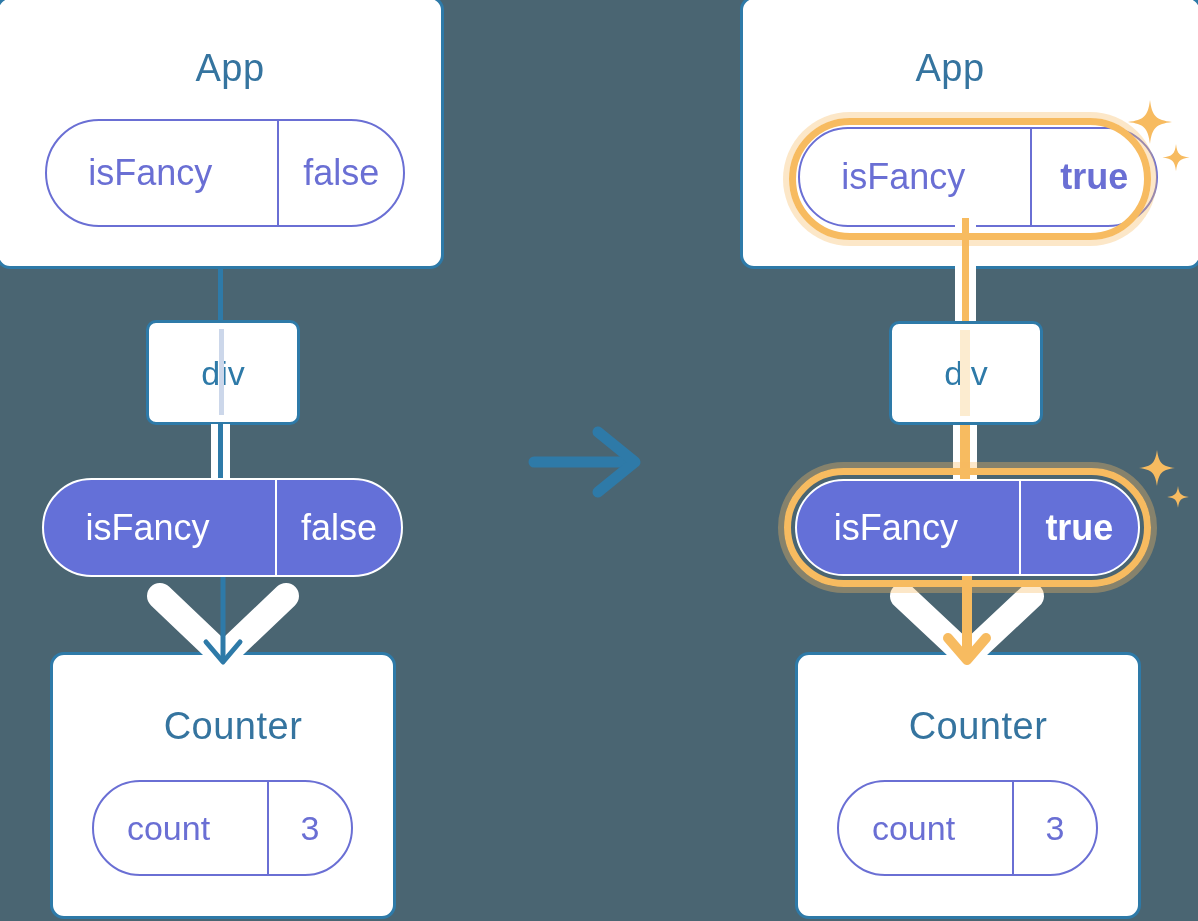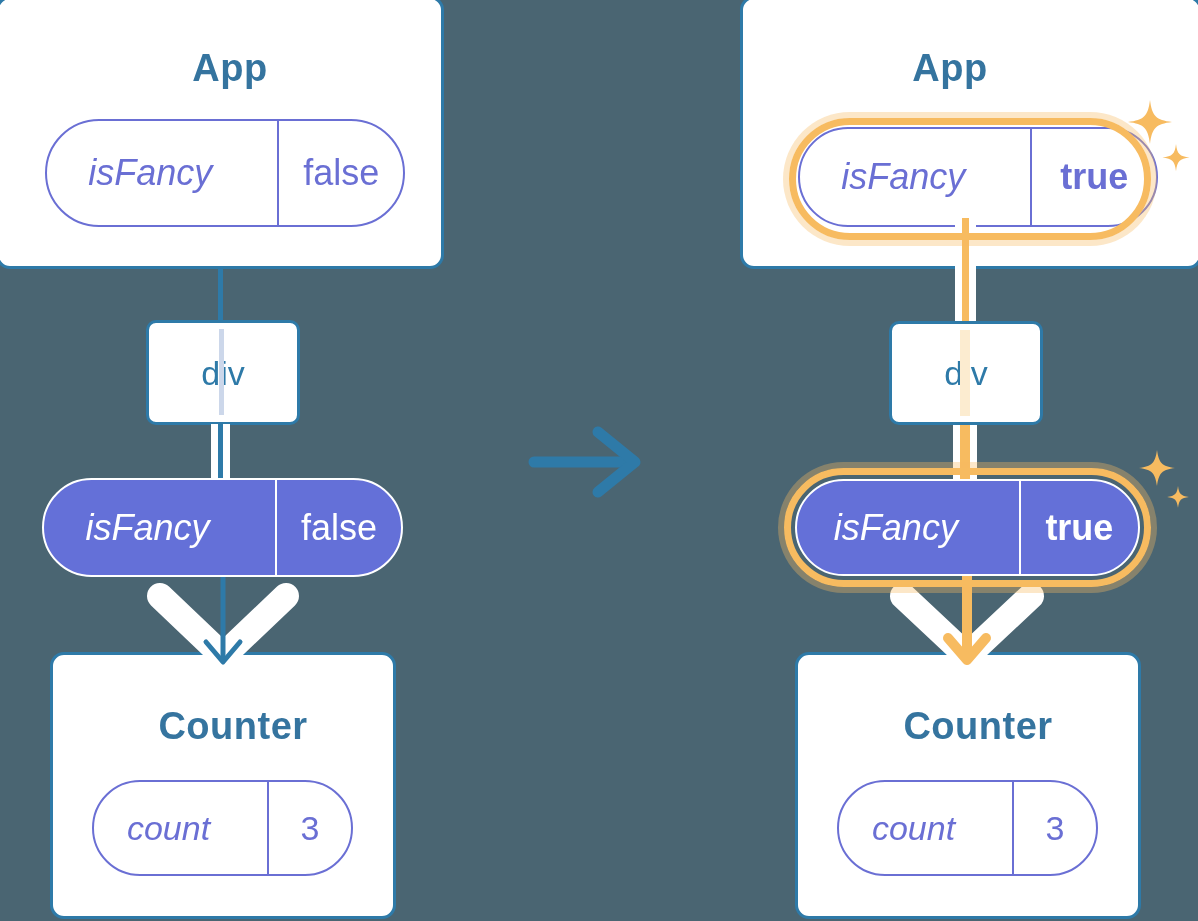--- a/index.html
+++ b/index.html
@@ -25,21 +25,21 @@
     box-sizing: border-box;
   }
   .card-title {
     position: absolute;
     left: 0;
     right: 0;
     text-align: center;
     color: #35749f;
     font-size: 38px;
     letter-spacing: 0.5px;
-    font-weight: 700;
+    font-weight: 400;
     margin-left: 20px;
   }
   .div-label {
     position: absolute;
     left: 0; right: 0;
     top: 50%;
     transform: translateY(-50%);
     text-align: center;
     color: #2e7aa8;
     font-size: 34px;
@@ -53,21 +53,21 @@
     align-items: stretch;
     border-radius: 999px;
     overflow: hidden;
   }
   .pill .cell {
     display: flex;
     align-items: center;
     justify-content: center;
     box-sizing: border-box;
   }
-  .pill .cell.key { flex: 0 0 58%; font-style: italic; }
+  .pill .cell.key { flex: 0 0 58%; }
   .pill .cell.val { flex: 1 1 auto; margin-left: 24px; }
 
   
   .pill.outline {
     background: transparent;
     border: 2px solid #6a6fd4;
   }
   .pill.outline .cell { color: #6a6fd4; }
   .pill.outline .cell.val { border-left: 2px solid #6a6fd4; }
 

